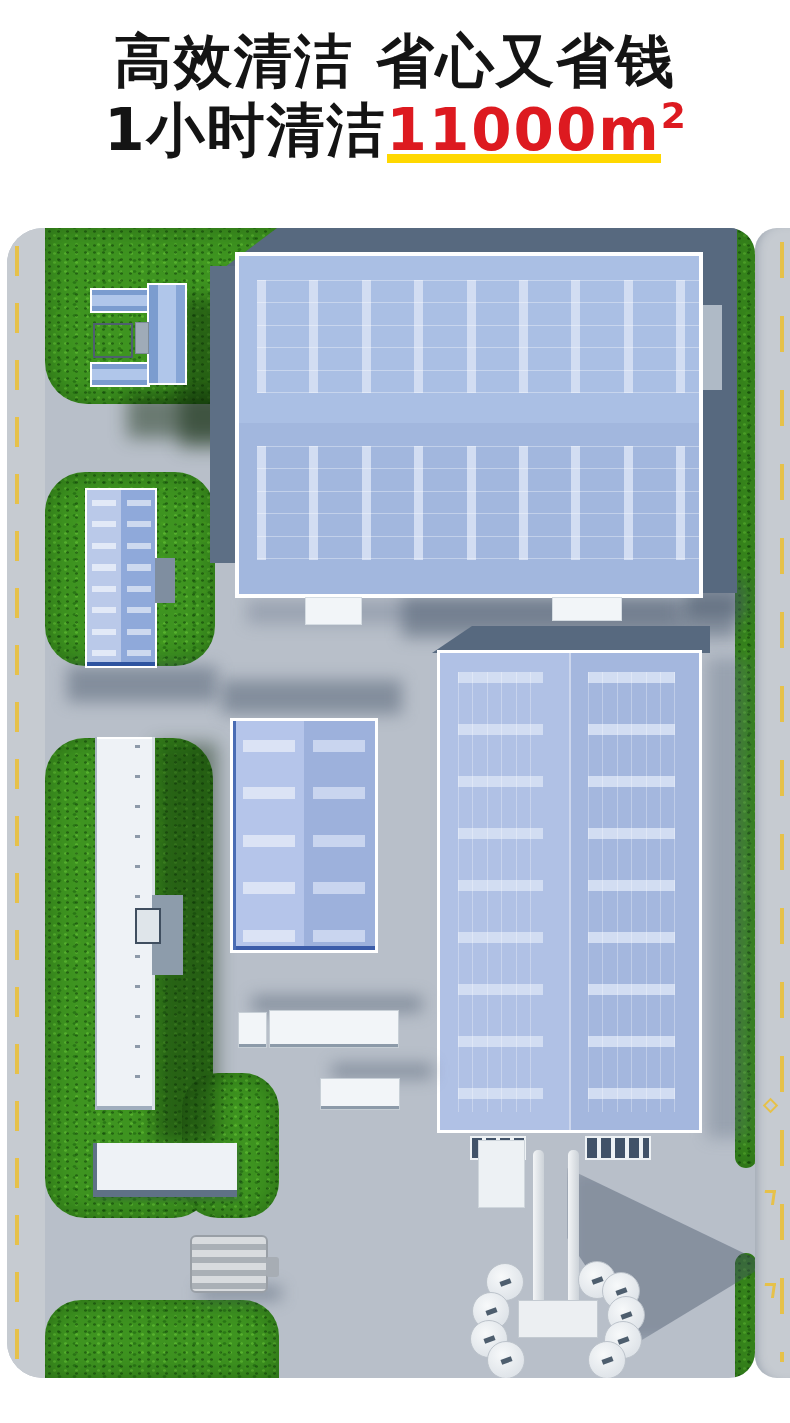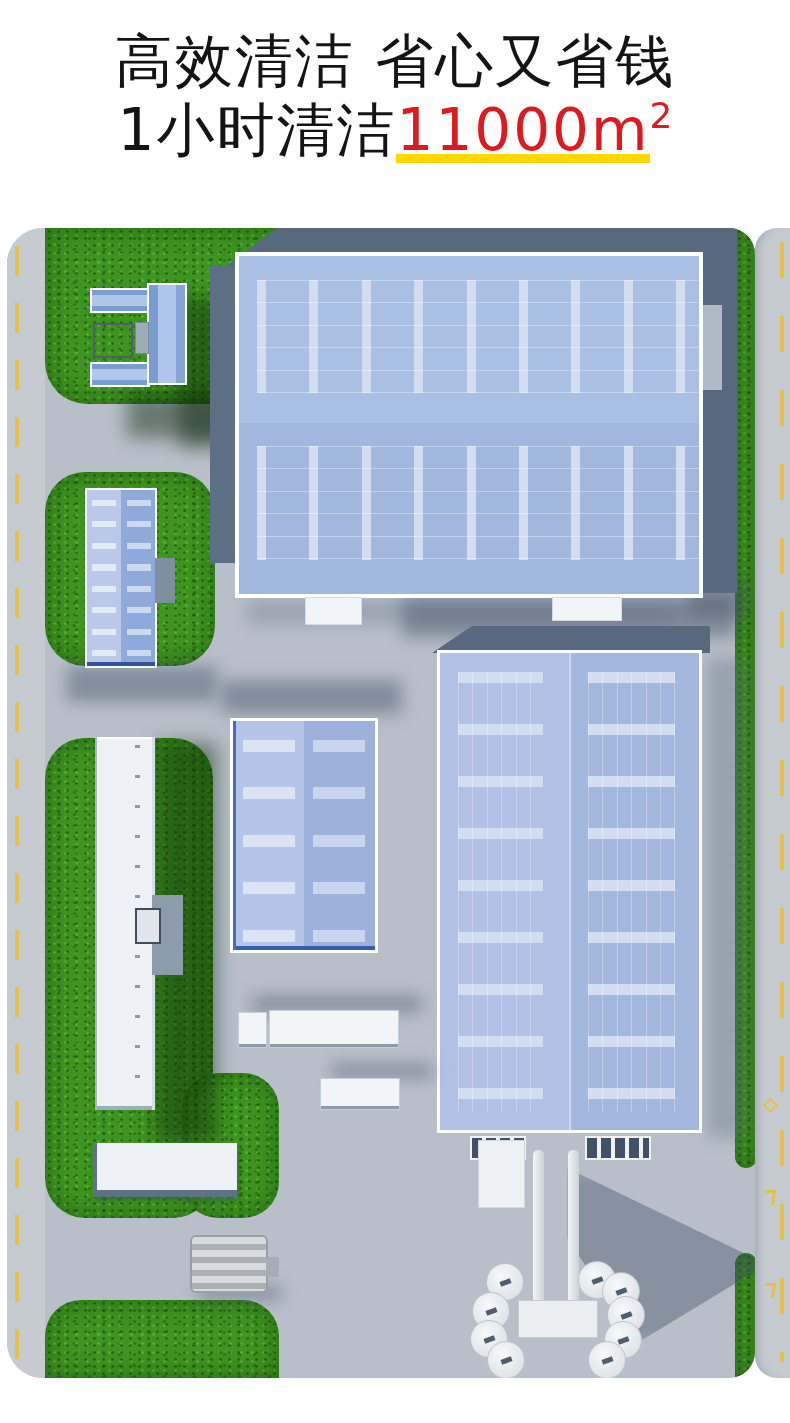--- a/index.html
+++ b/index.html
@@ -1,20 +1,20 @@
 <!DOCTYPE html>
 <html style="--headline-text: #141414; --headline-red: #dd1a20; --underline-yellow: #ffd800; --grass: #3e9420; --pavement: #b8bfc9; --road: #c6cbd1; --road-marking: #e6c14a; --slate: #57697f; --roof-blue: #aabfe4; --skylight: #d2ddf2;"><head>
 <meta charset="utf-8">
 <style>
   html,body{margin:0;padding:0;background:#fff;}
   .stage{position:relative;width:790px;height:1423px;overflow:hidden;background:#fff;
          font-family:"DejaVu Sans","Liberation Sans",sans-serif;}
   
   .headline{position:absolute;left:0;top:28px;width:100%;text-align:center;white-space:nowrap;}
-  .hl1,.hl2{font-size:58px;line-height:66px;font-weight:normal;letter-spacing:2px;color:var(--headline-text,#141414);}
+  .hl1,.hl2{font-size:58px;line-height:66px;font-weight:bold;letter-spacing:2px;color:var(--headline-text,#141414);}
   .hl2{margin-top:3px;}
   .hl-red{color:var(--headline-red,#dd1a20);margin-top:12px;}
   .hl-u{display:inline-block;line-height:1.02;padding-bottom:3px;
         background:linear-gradient(var(--underline-yellow,#ffd800),var(--underline-yellow,#ffd800)) left bottom/100% 9px no-repeat;}
   .hl-sup{font-size:36px;position:relative;top:-22px;letter-spacing:0;}
   
   .scene{position:absolute;left:7px;top:228px;width:748px;height:1150px;overflow:hidden;
          border-radius:36px 26px 26px 36px;background:var(--pavement,#b8bfc9);}
   .scene *{position:absolute;box-sizing:border-box;}
   .road-left{left:0;top:0;width:38px;height:100%;background:var(--road,#c6cbd1);}

